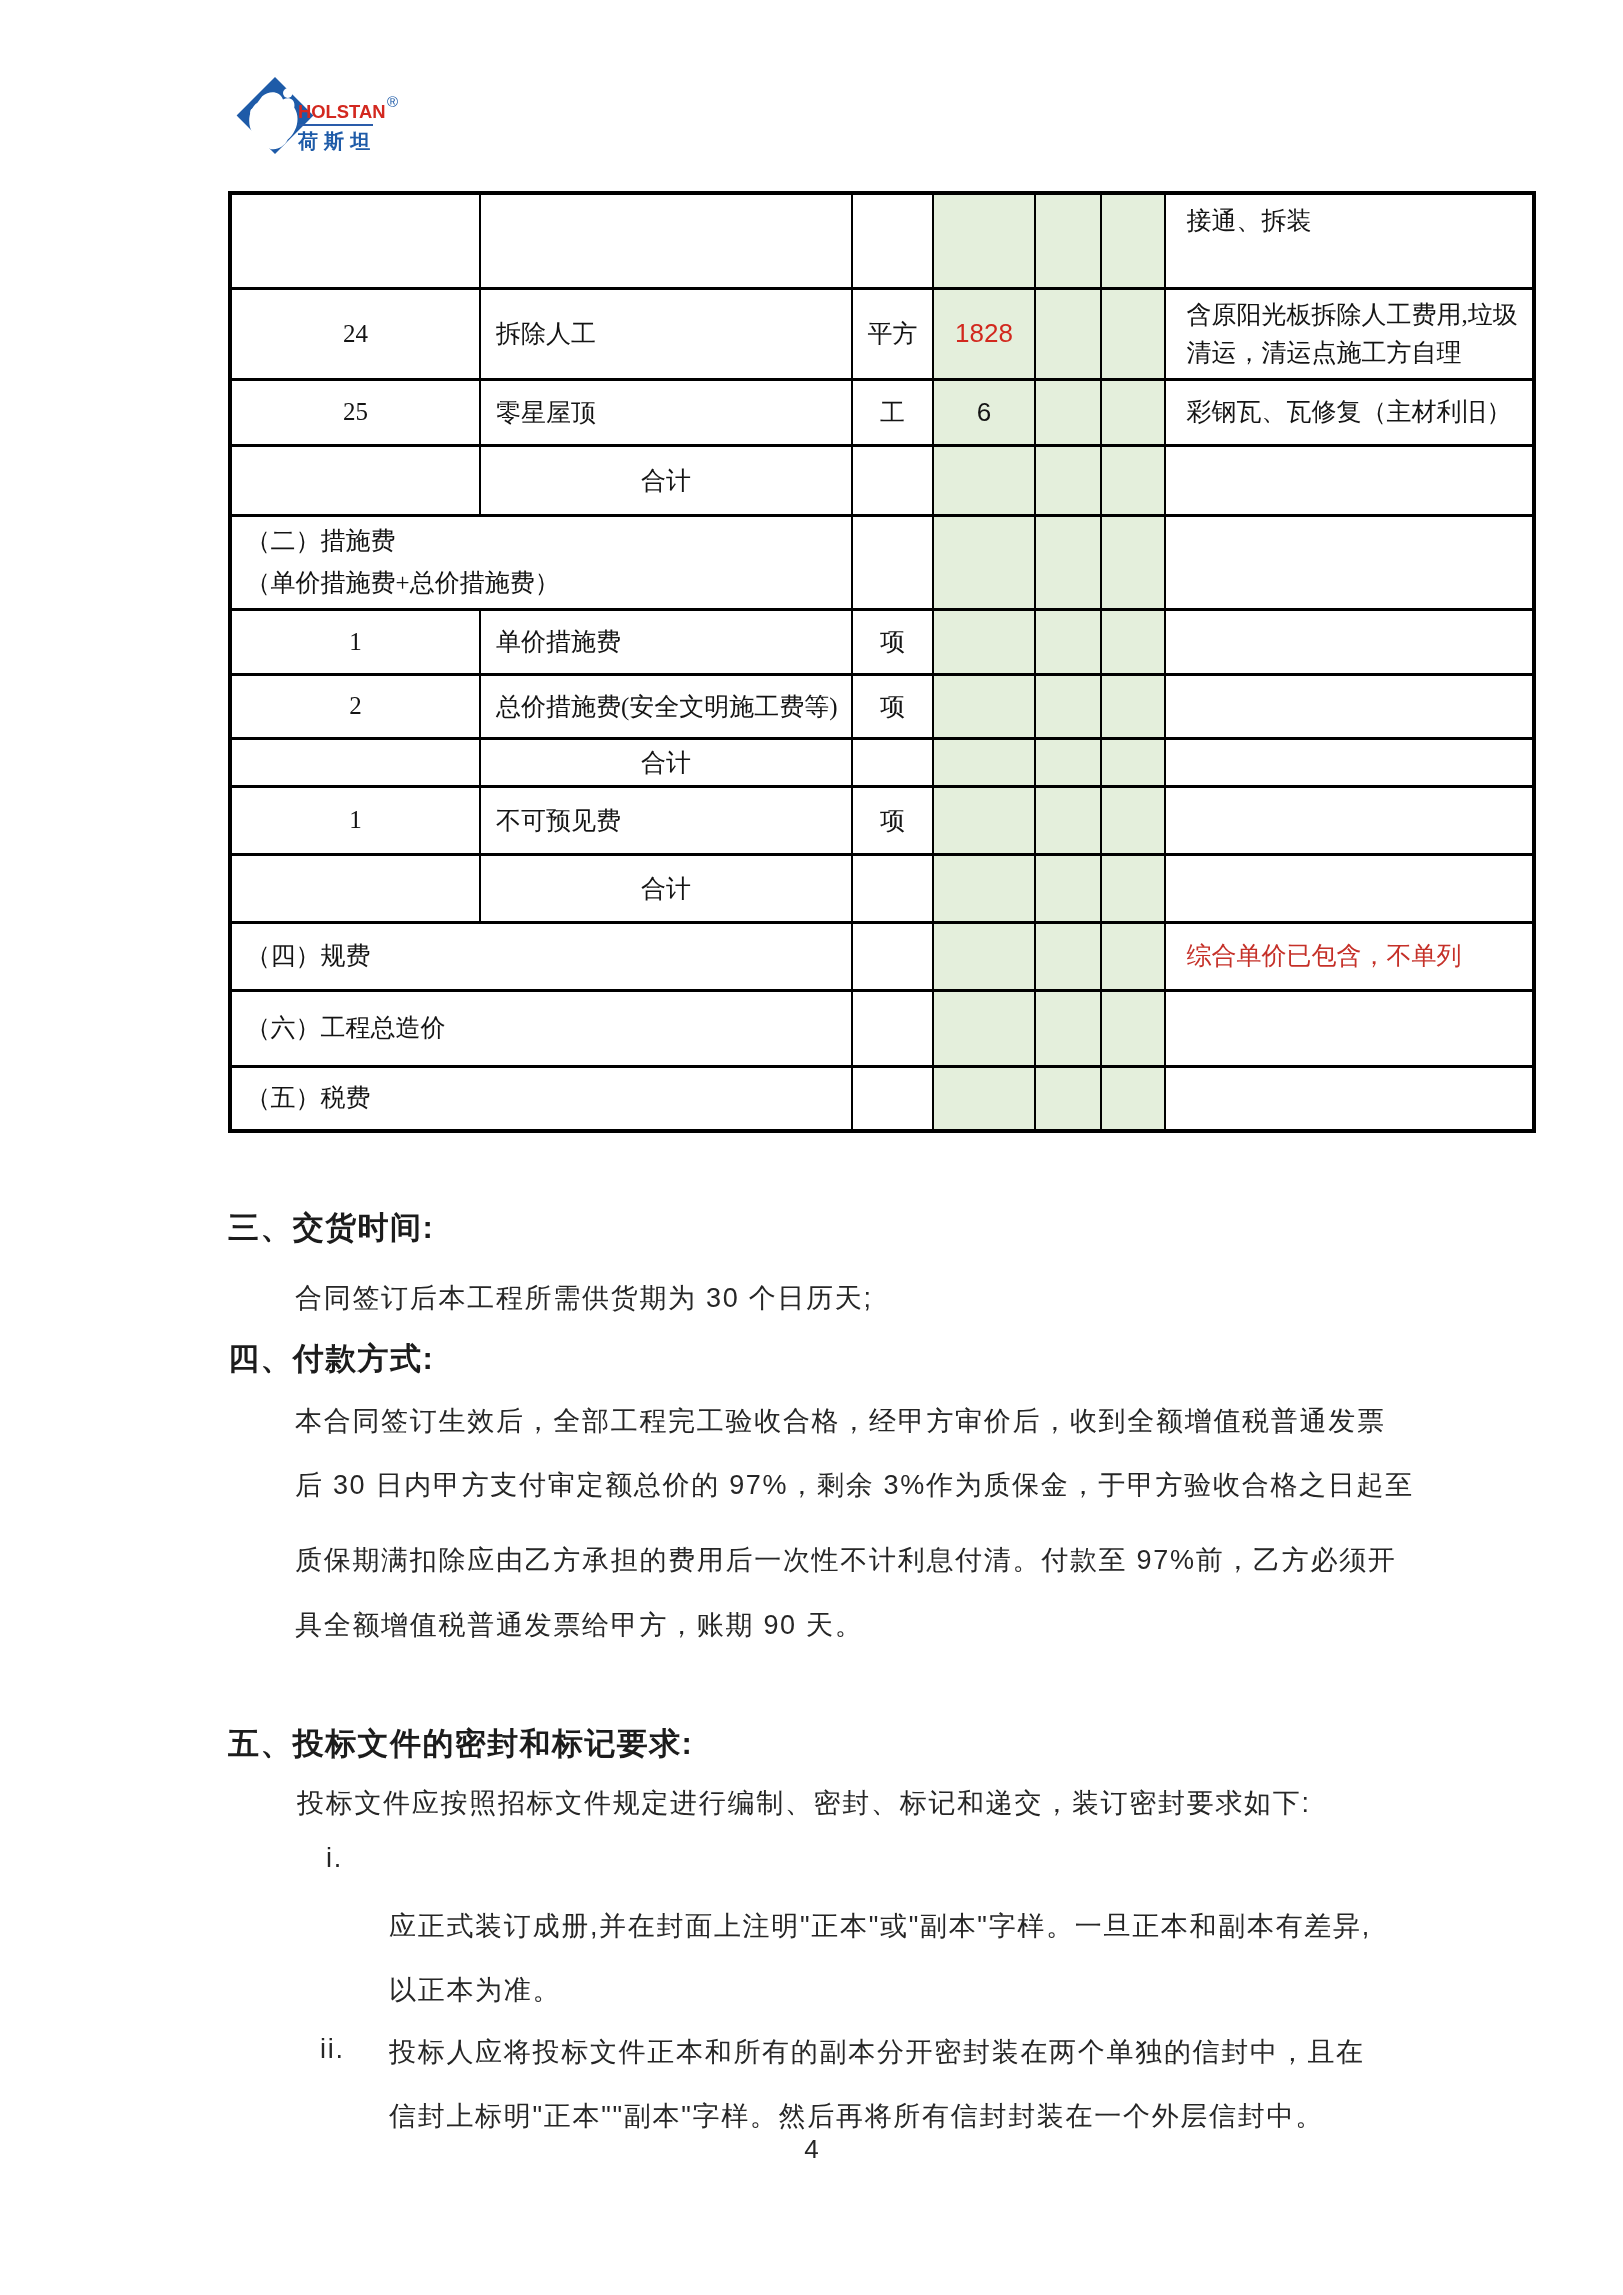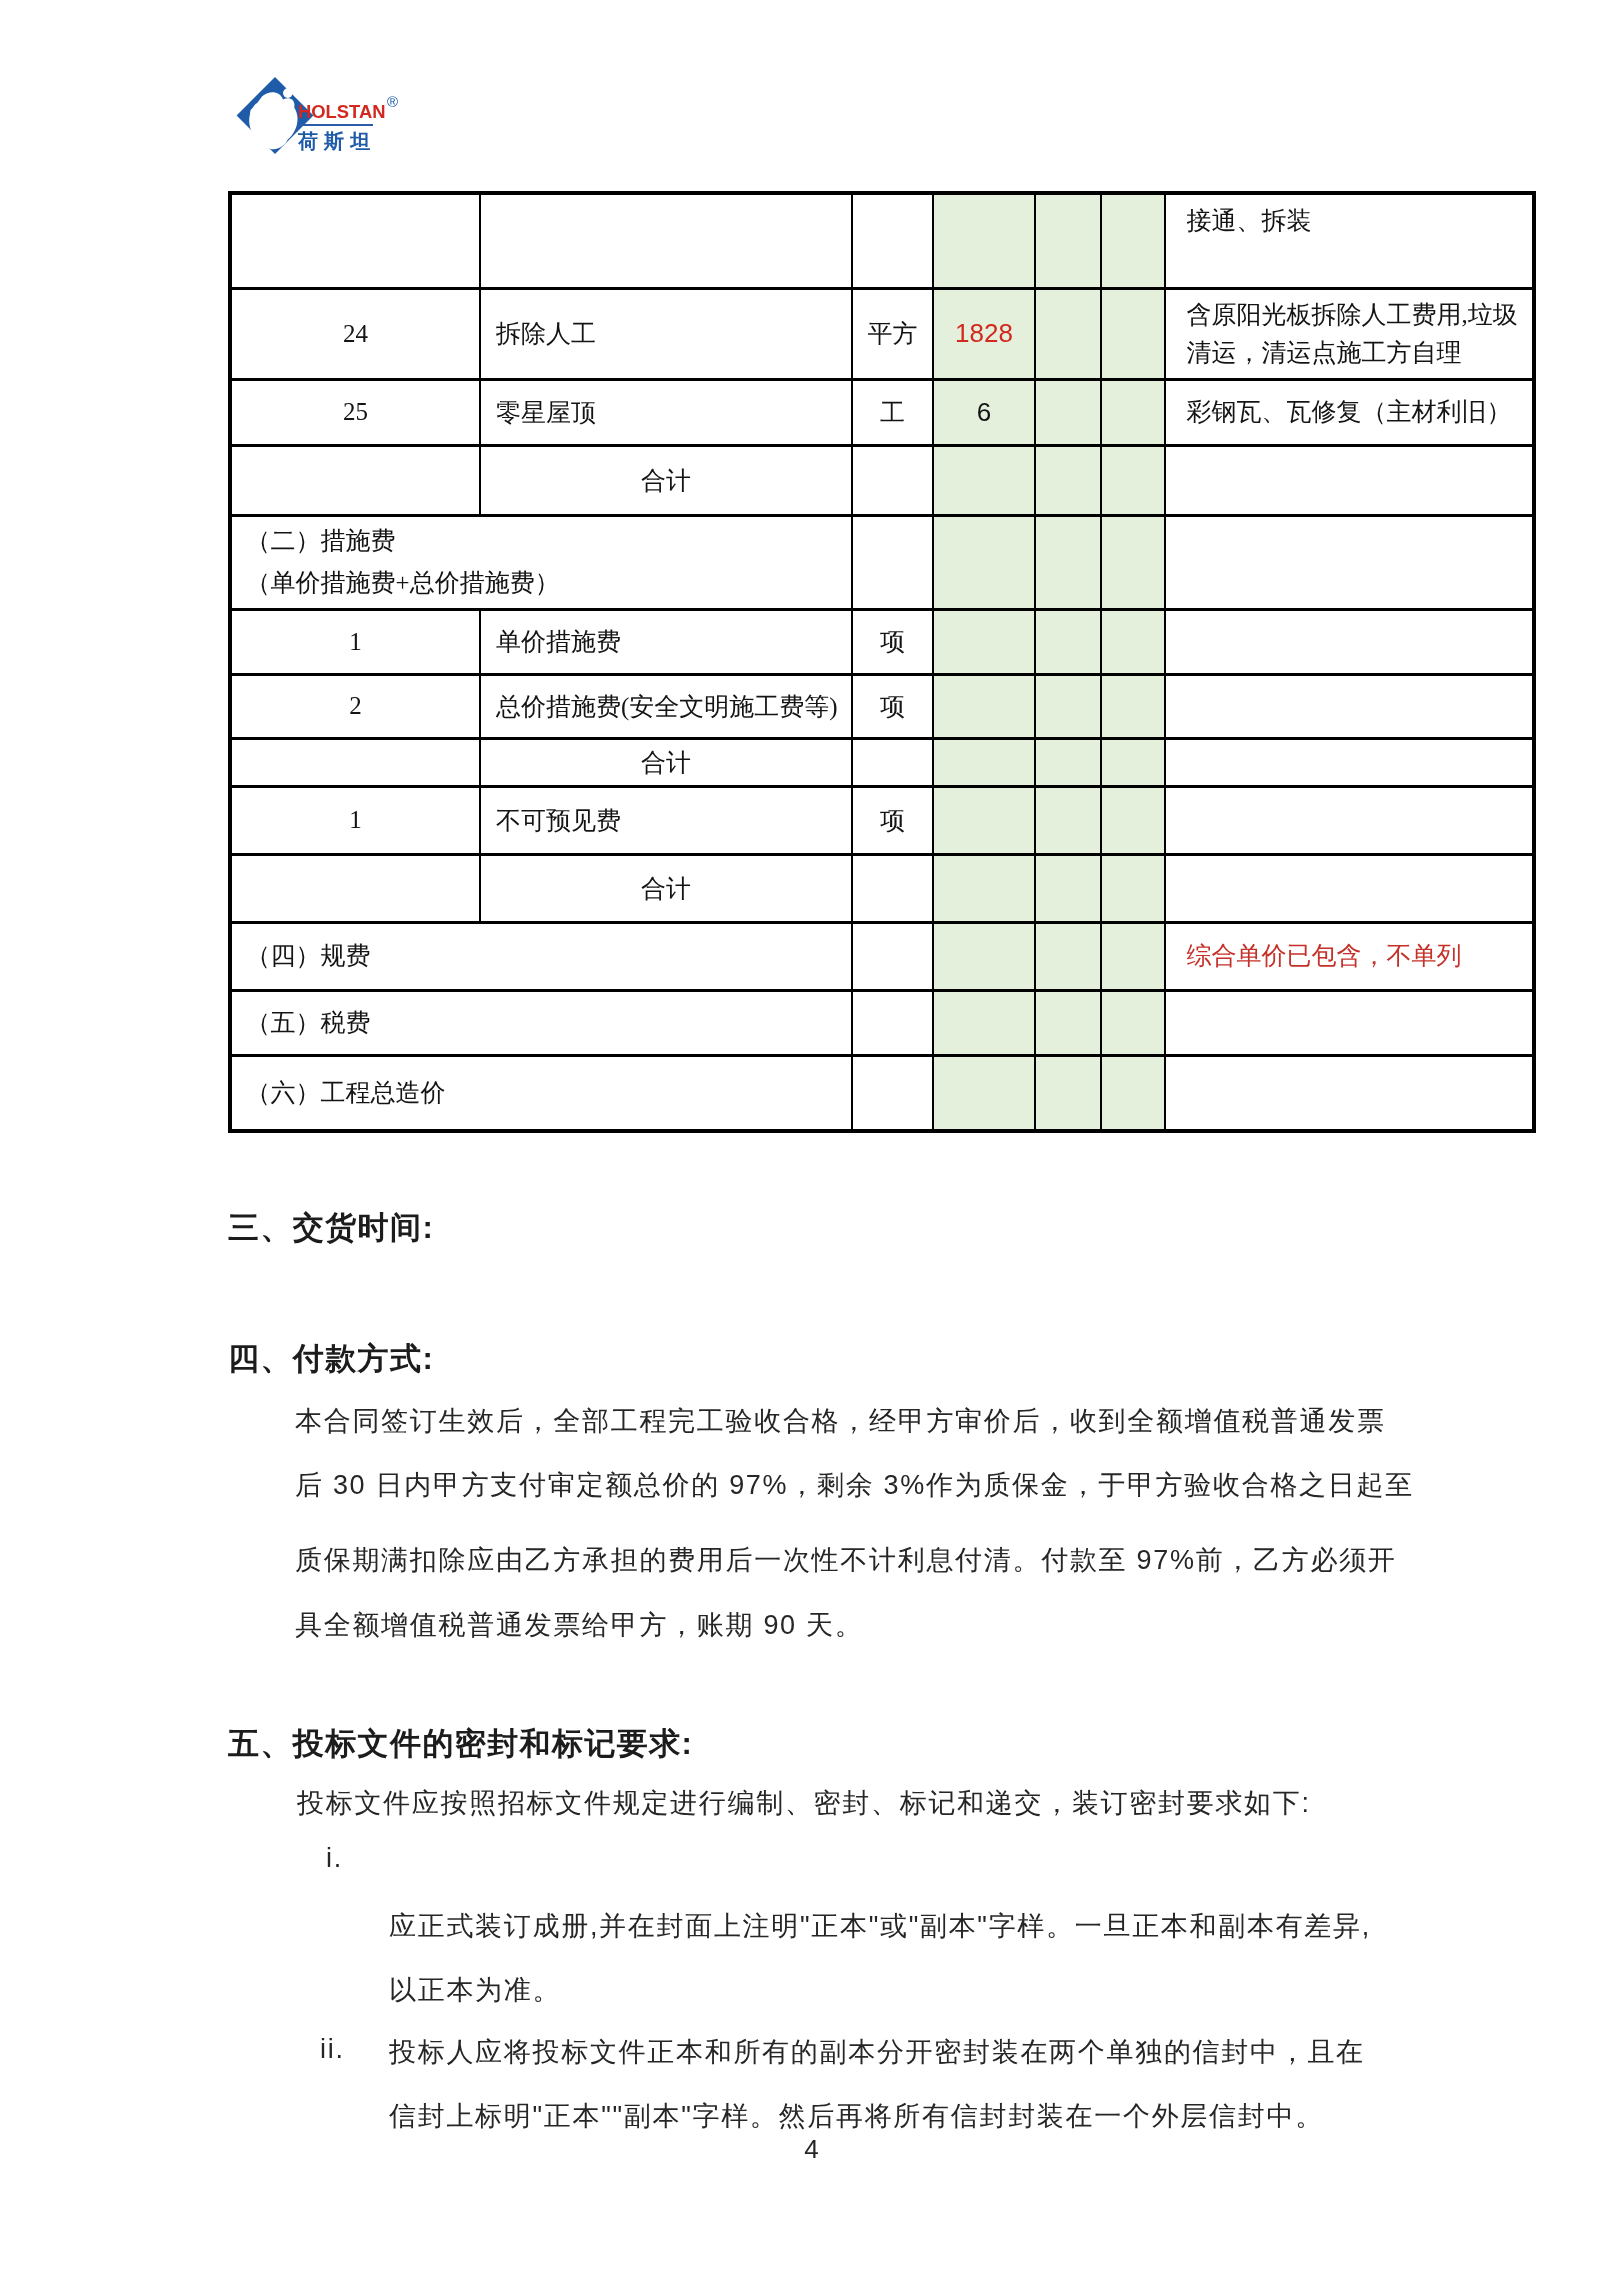--- a/index.html
+++ b/index.html
@@ -170,40 +170,41 @@
         <td class="c-remark"></td>
       </tr>
       <tr style="height:68px">
         <td class="c-section" colspan="2">（四）规费</td>
         <td class="c-unit"></td>
         <td class="green"></td>
         <td class="green"></td>
         <td class="green"></td>
         <td class="c-remark redtext">综合单价已包含，不单列</td>
       </tr>
+      <tr style="height:76px">
+        <td class="c-section" colspan="2">（六）工程总造价</td>
+        <td class="c-unit"></td>
+        <td class="green"></td>
+        <td class="green"></td>
+        <td class="green"></td>
+        <td class="c-remark"></td>
+      </tr>
       <tr style="height:65px">
         <td class="c-section" colspan="2">（五）税费</td>
         <td class="c-unit"></td>
         <td class="green"></td>
         <td class="green"></td>
         <td class="green"></td>
         <td class="c-remark"></td>
       </tr>
-      <tr style="height:76px">
-        <td class="c-section" colspan="2">（六）工程总造价</td>
-        <td class="c-unit"></td>
-        <td class="green"></td>
-        <td class="green"></td>
-        <td class="green"></td>
-        <td class="c-remark"></td>
-      </tr>
     </tbody>
   </table>
 
   <div class="h" style="left:228px;top:1207px">三、交货时间:</div>
+  <div class="t" style="left:295px;top:1280px">合同签订后本工程所需供货期为 30 个日历天;</div>
 
   <div class="h" style="left:228px;top:1338px">四、付款方式:</div>
   <div class="t" style="left:295px;top:1403px">本合同签订生效后，全部工程完工验收合格，经甲方审价后，收到全额增值税普通发票</div>
   <div class="t" style="left:295px;top:1467px">后 30 日内甲方支付审定额总价的 97%，剩余 3%作为质保金，于甲方验收合格之日起至</div>
   <div class="t" style="left:295px;top:1542px">质保期满扣除应由乙方承担的费用后一次性不计利息付清。付款至 97%前，乙方必须开</div>
   <div class="t" style="left:295px;top:1607px">具全额增值税普通发票给甲方，账期 90 天。</div>
 
   <div class="h" style="left:228px;top:1723px">五、投标文件的密封和标记要求:</div>
   <div class="t" style="left:297px;top:1785px">投标文件应按照招标文件规定进行编制、密封、标记和递交，装订密封要求如下:</div>
 

